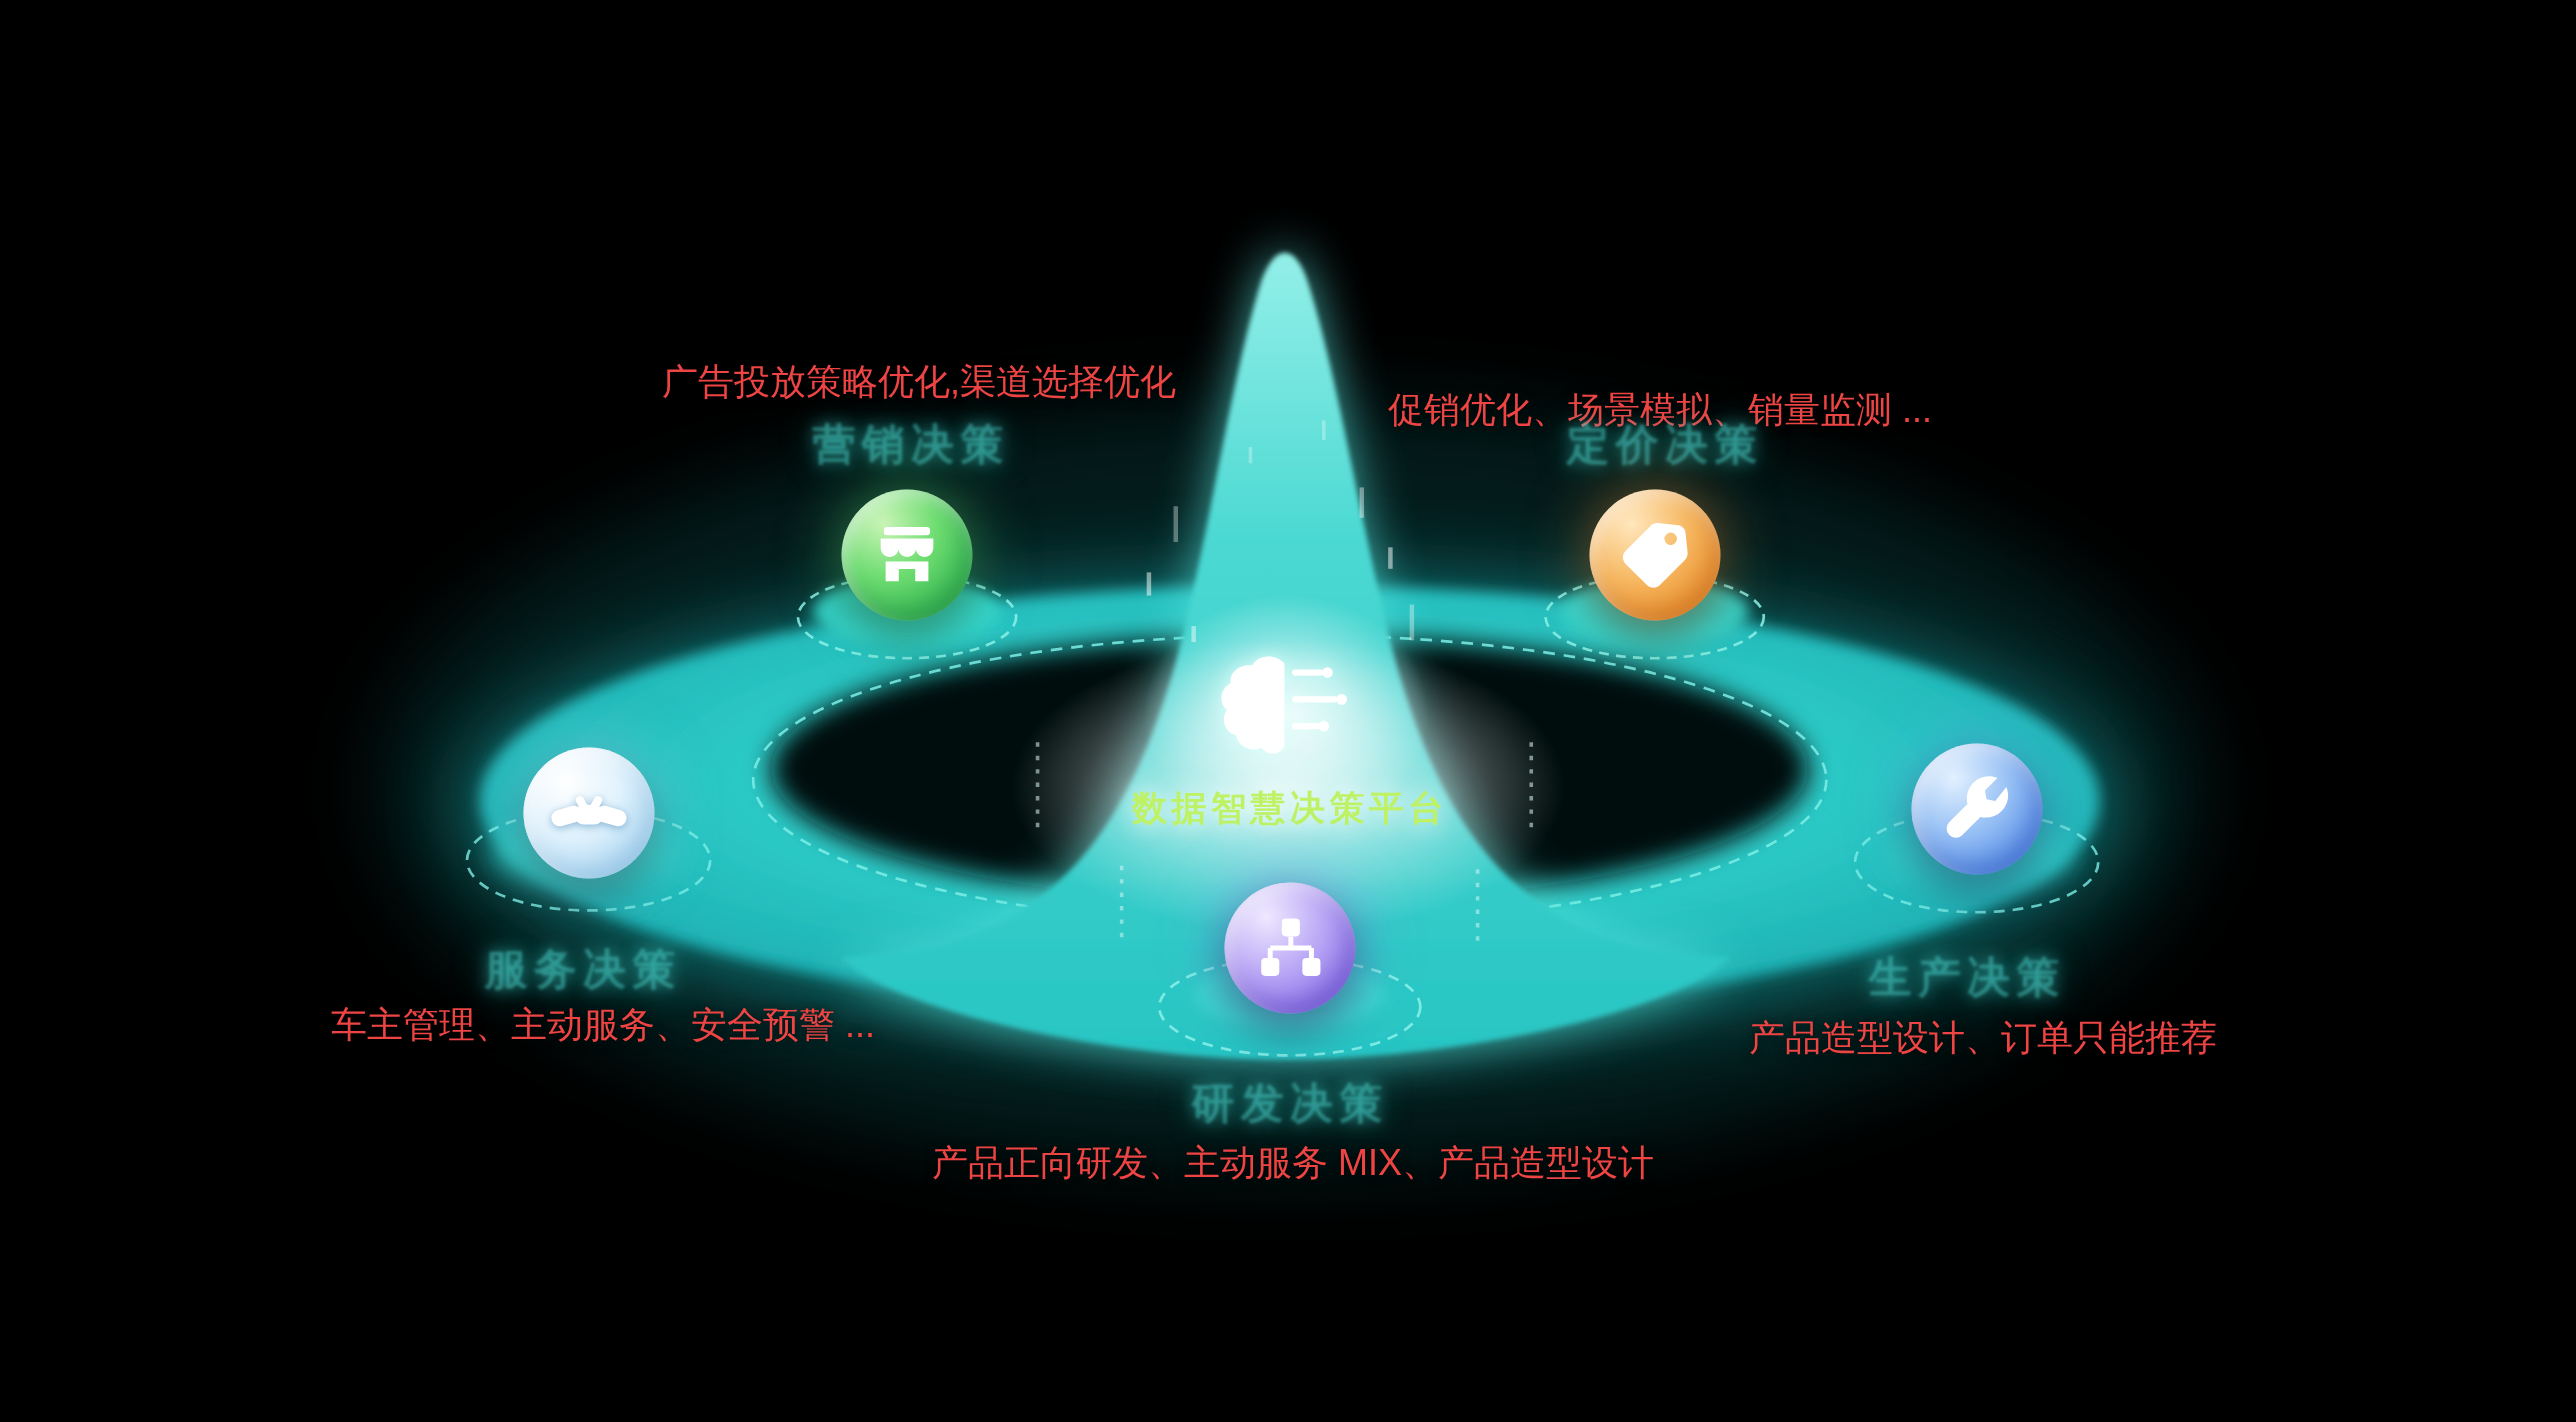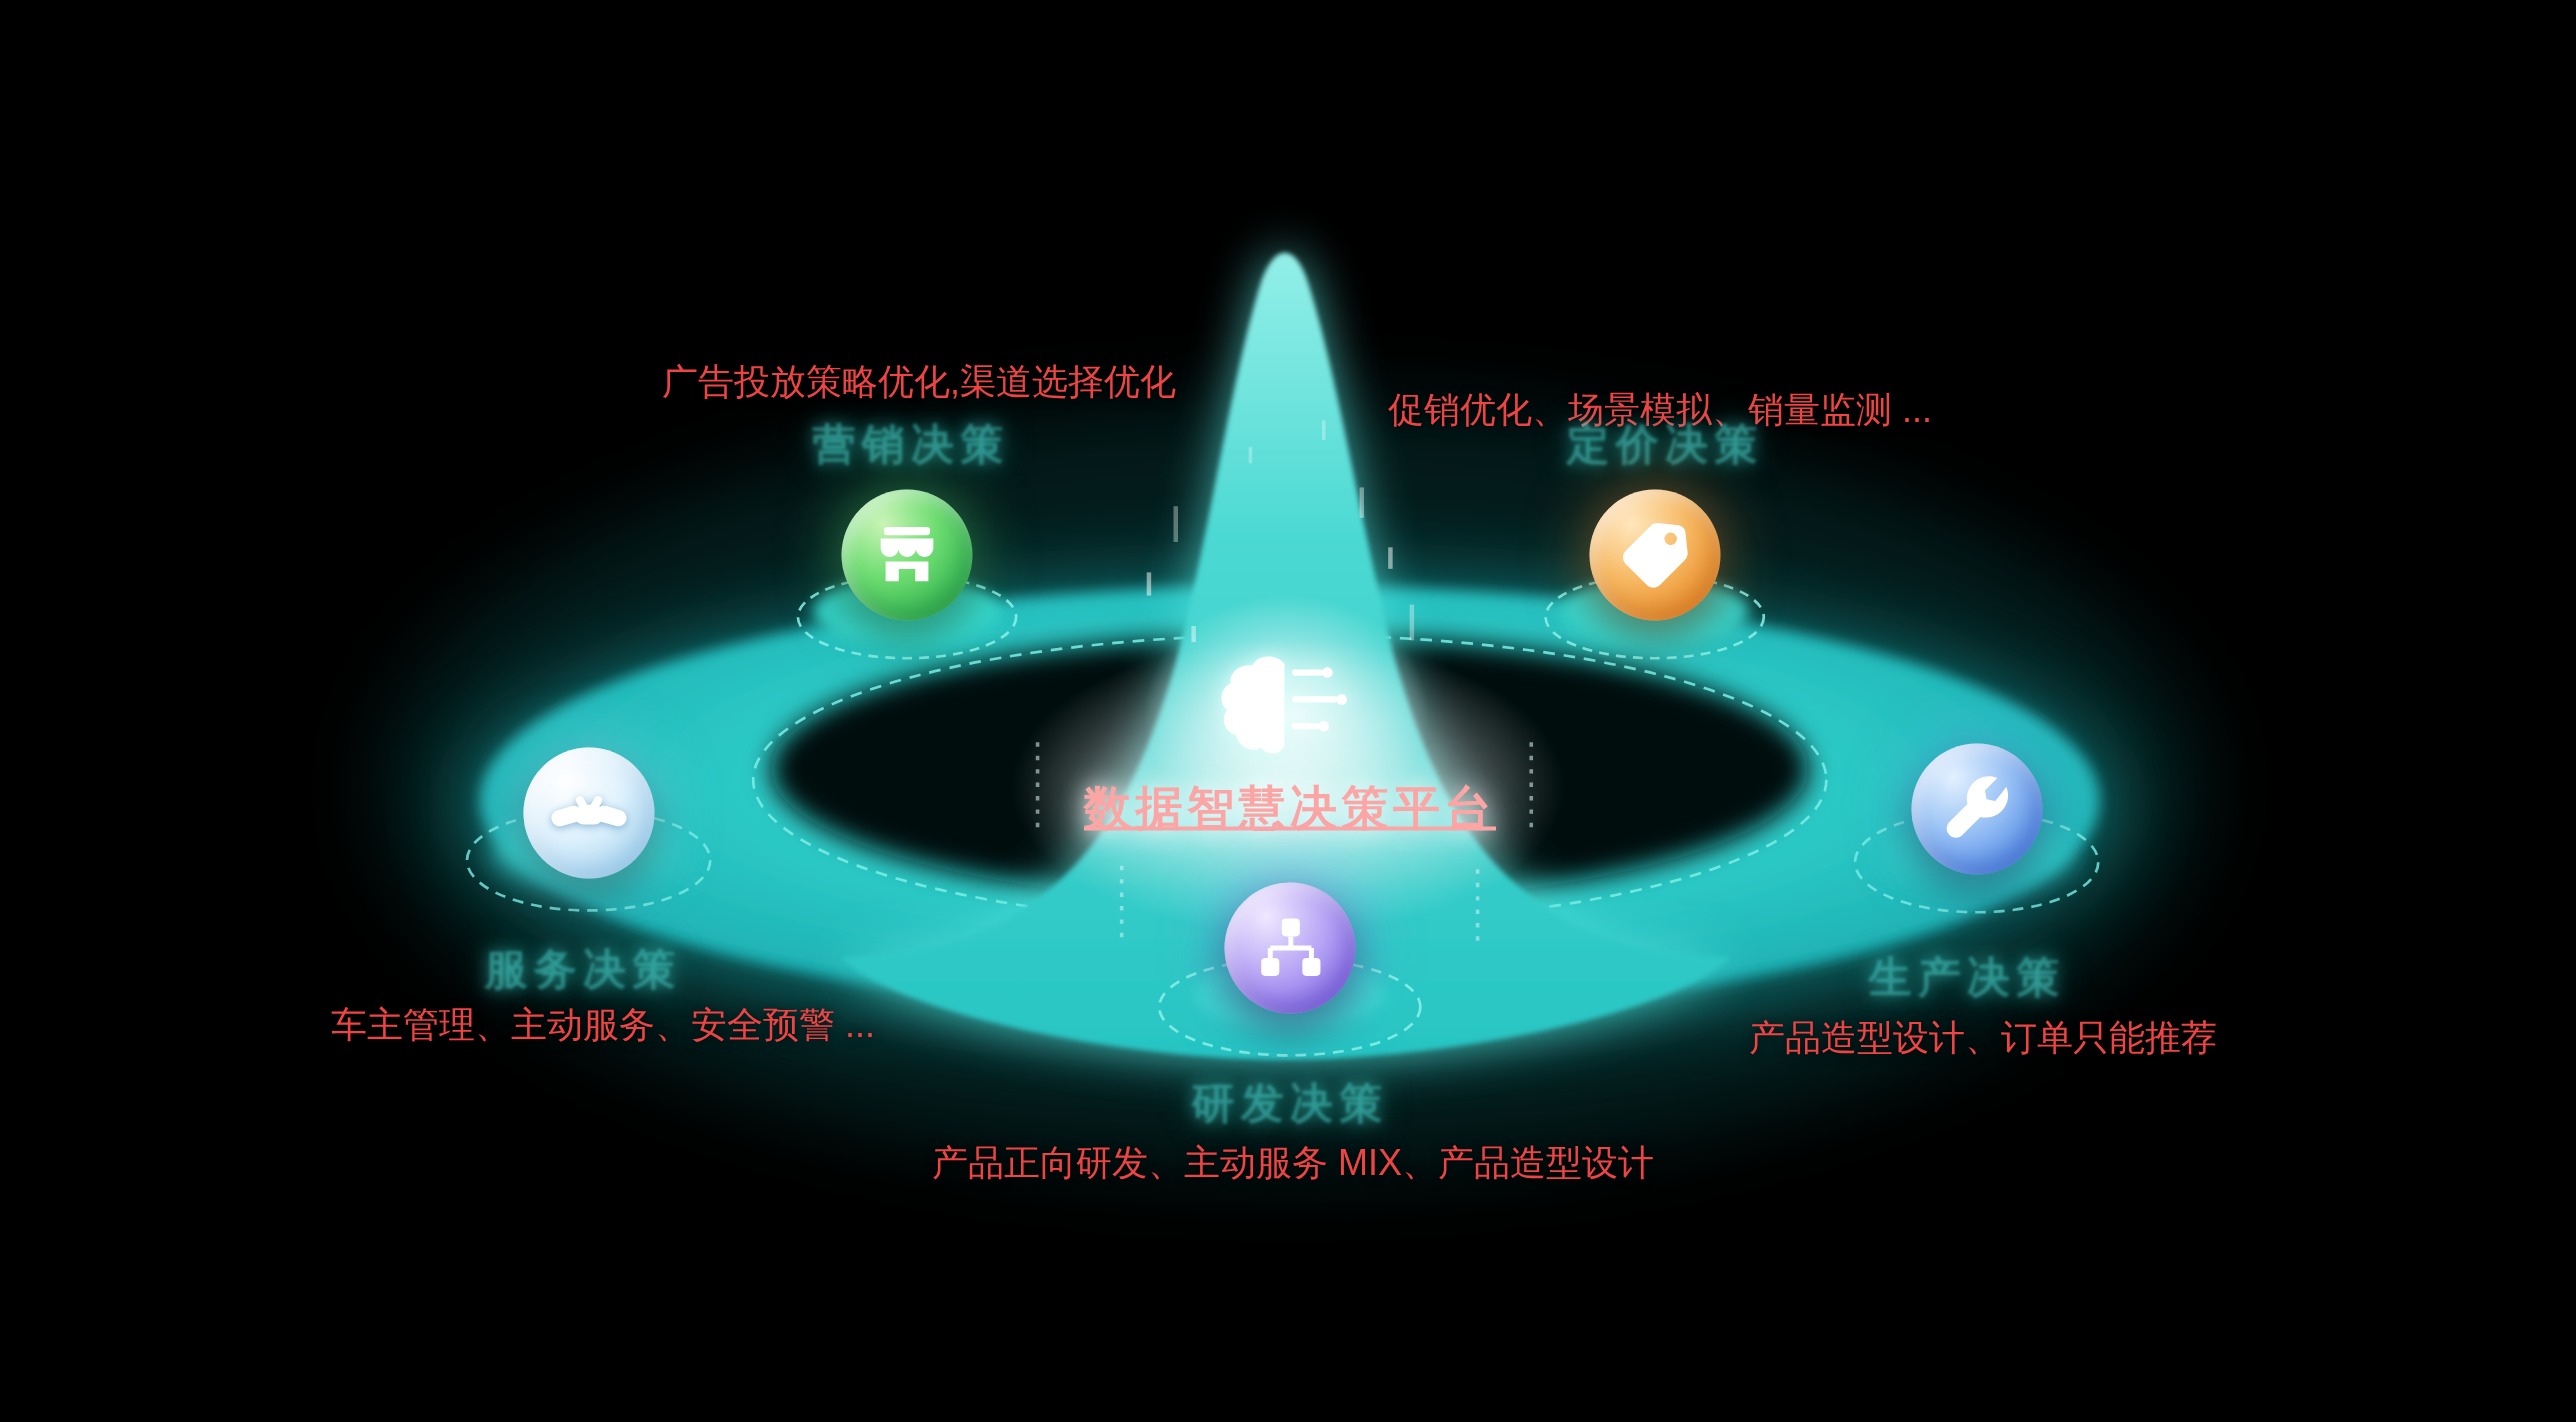--- a/index.html
+++ b/index.html
@@ -52,24 +52,23 @@
   }
   .category {
     position:absolute; transform:translate(-50%,-50%);
     font-size:43px; font-weight:700; letter-spacing:6.3px; white-space:nowrap;
     color:rgba(72,202,195,.5);
     filter:blur(1.4px);
     text-shadow:0 0 16px rgba(60,215,205,.6), 0 0 36px rgba(40,180,175,.4);
   }
   .center-title {
     position:absolute; transform:translate(-50%,-50%);
-    font-size:47px; font-weight:800; letter-spacing:4.5px; white-space:nowrap;
-    color:#fca5a5;
+    font-size:35px; font-weight:800; letter-spacing:4.5px; white-space:nowrap;
+    color:#bef264;
     text-shadow:0 0 23px rgba(255,255,255,.95), 0 0 57px rgba(215,255,250,.85);
-    text-decoration:underline;
   }
 </style>
 </head>
 <body>
 
 <div class="canvas">
 
   <svg class="scene" viewBox="0 0 2880 1590">
     <defs>
       <radialGradient id="discGrad" cx="50%" cy="45%" r="62%">

